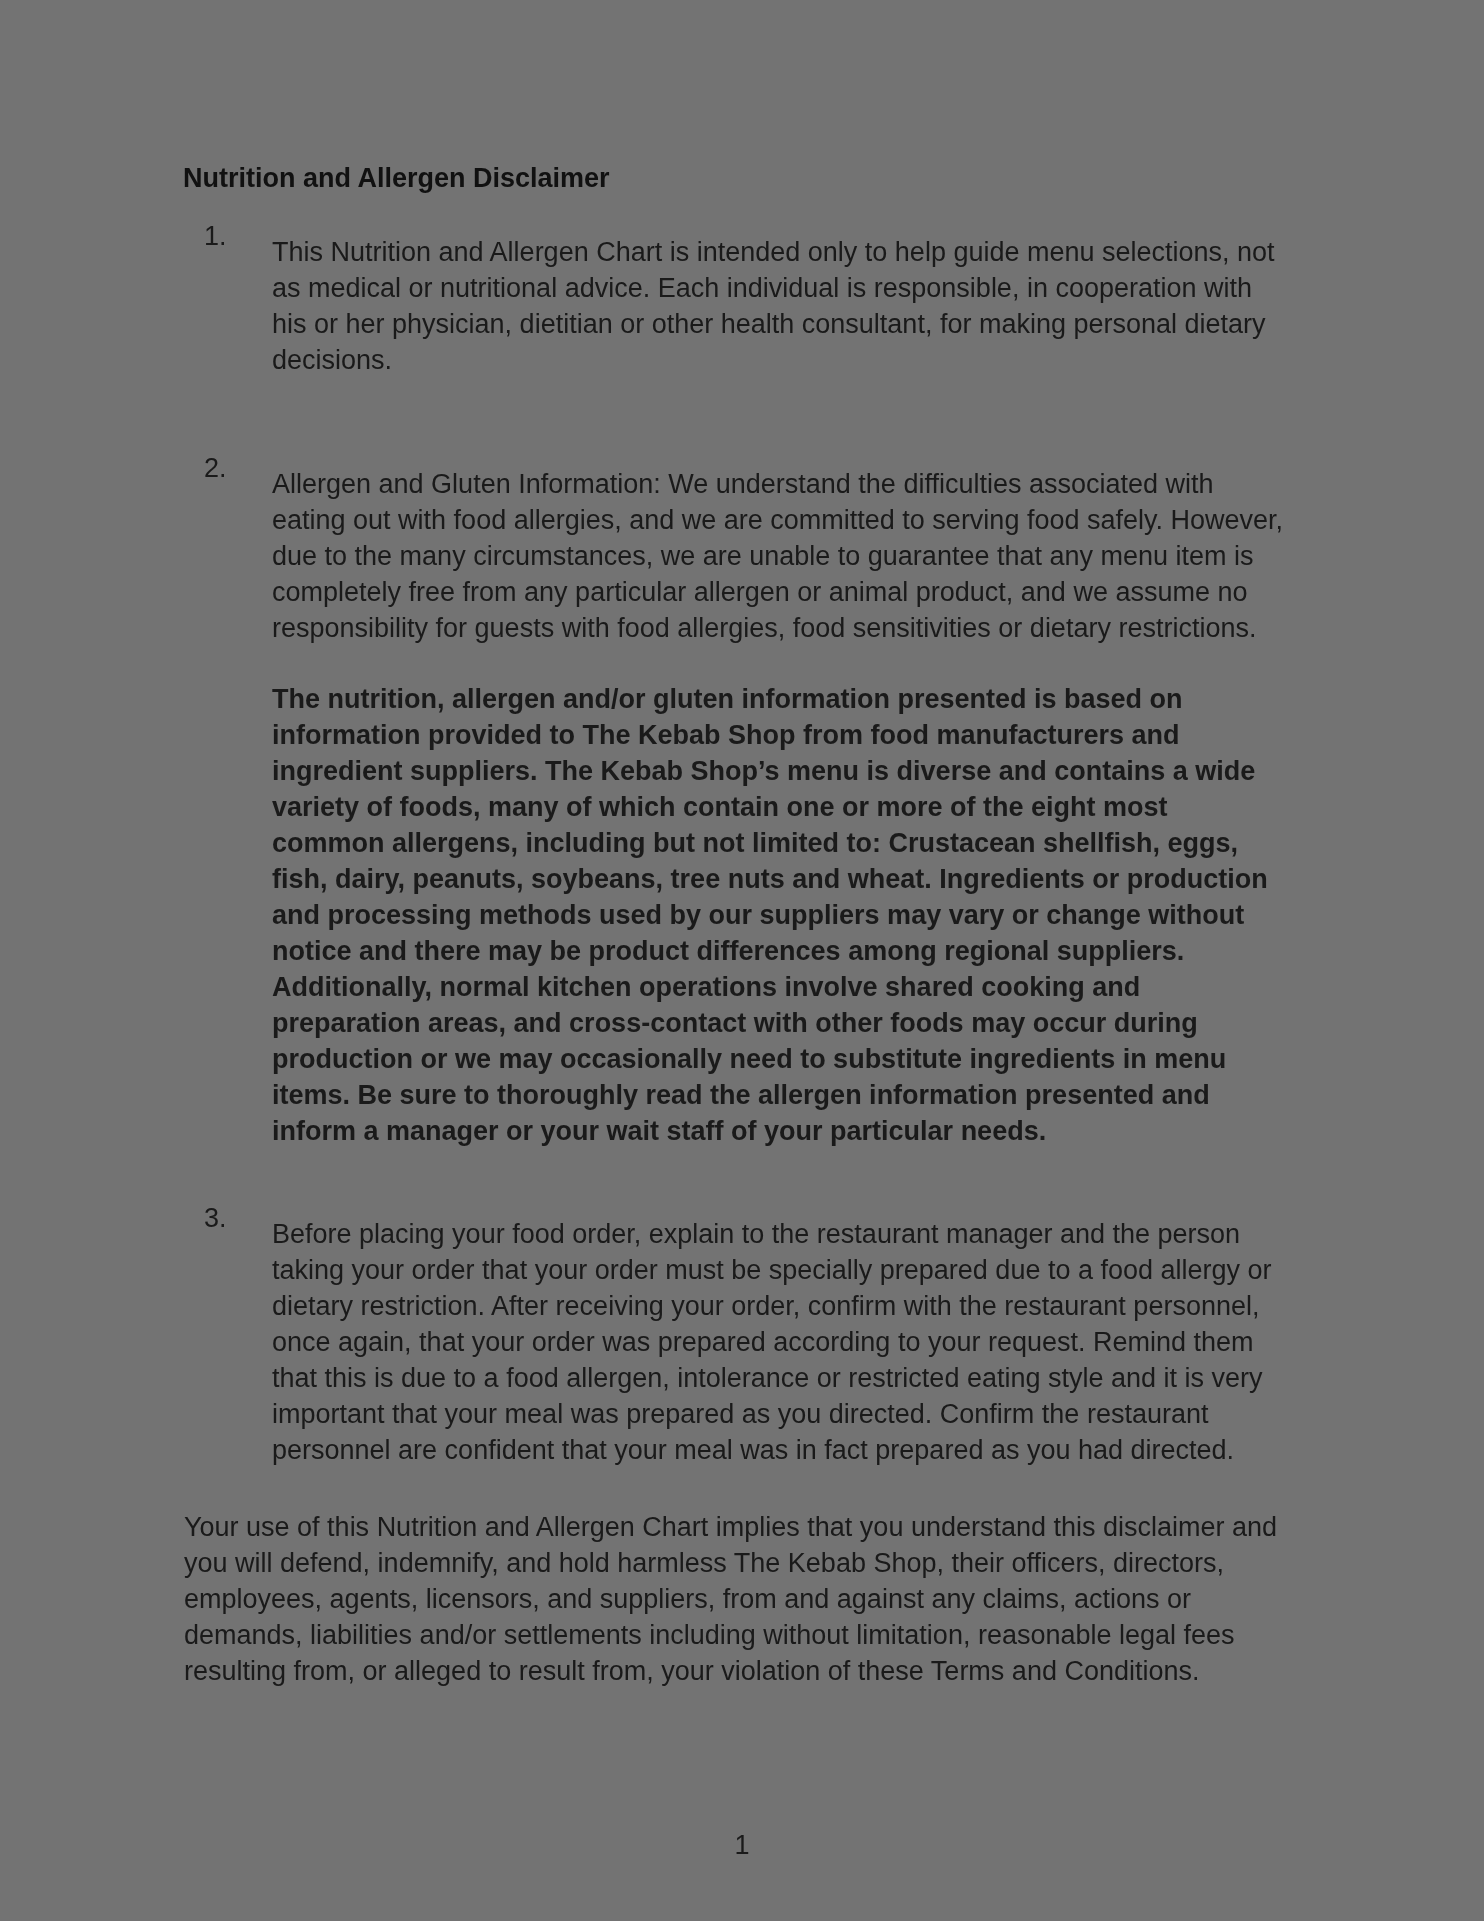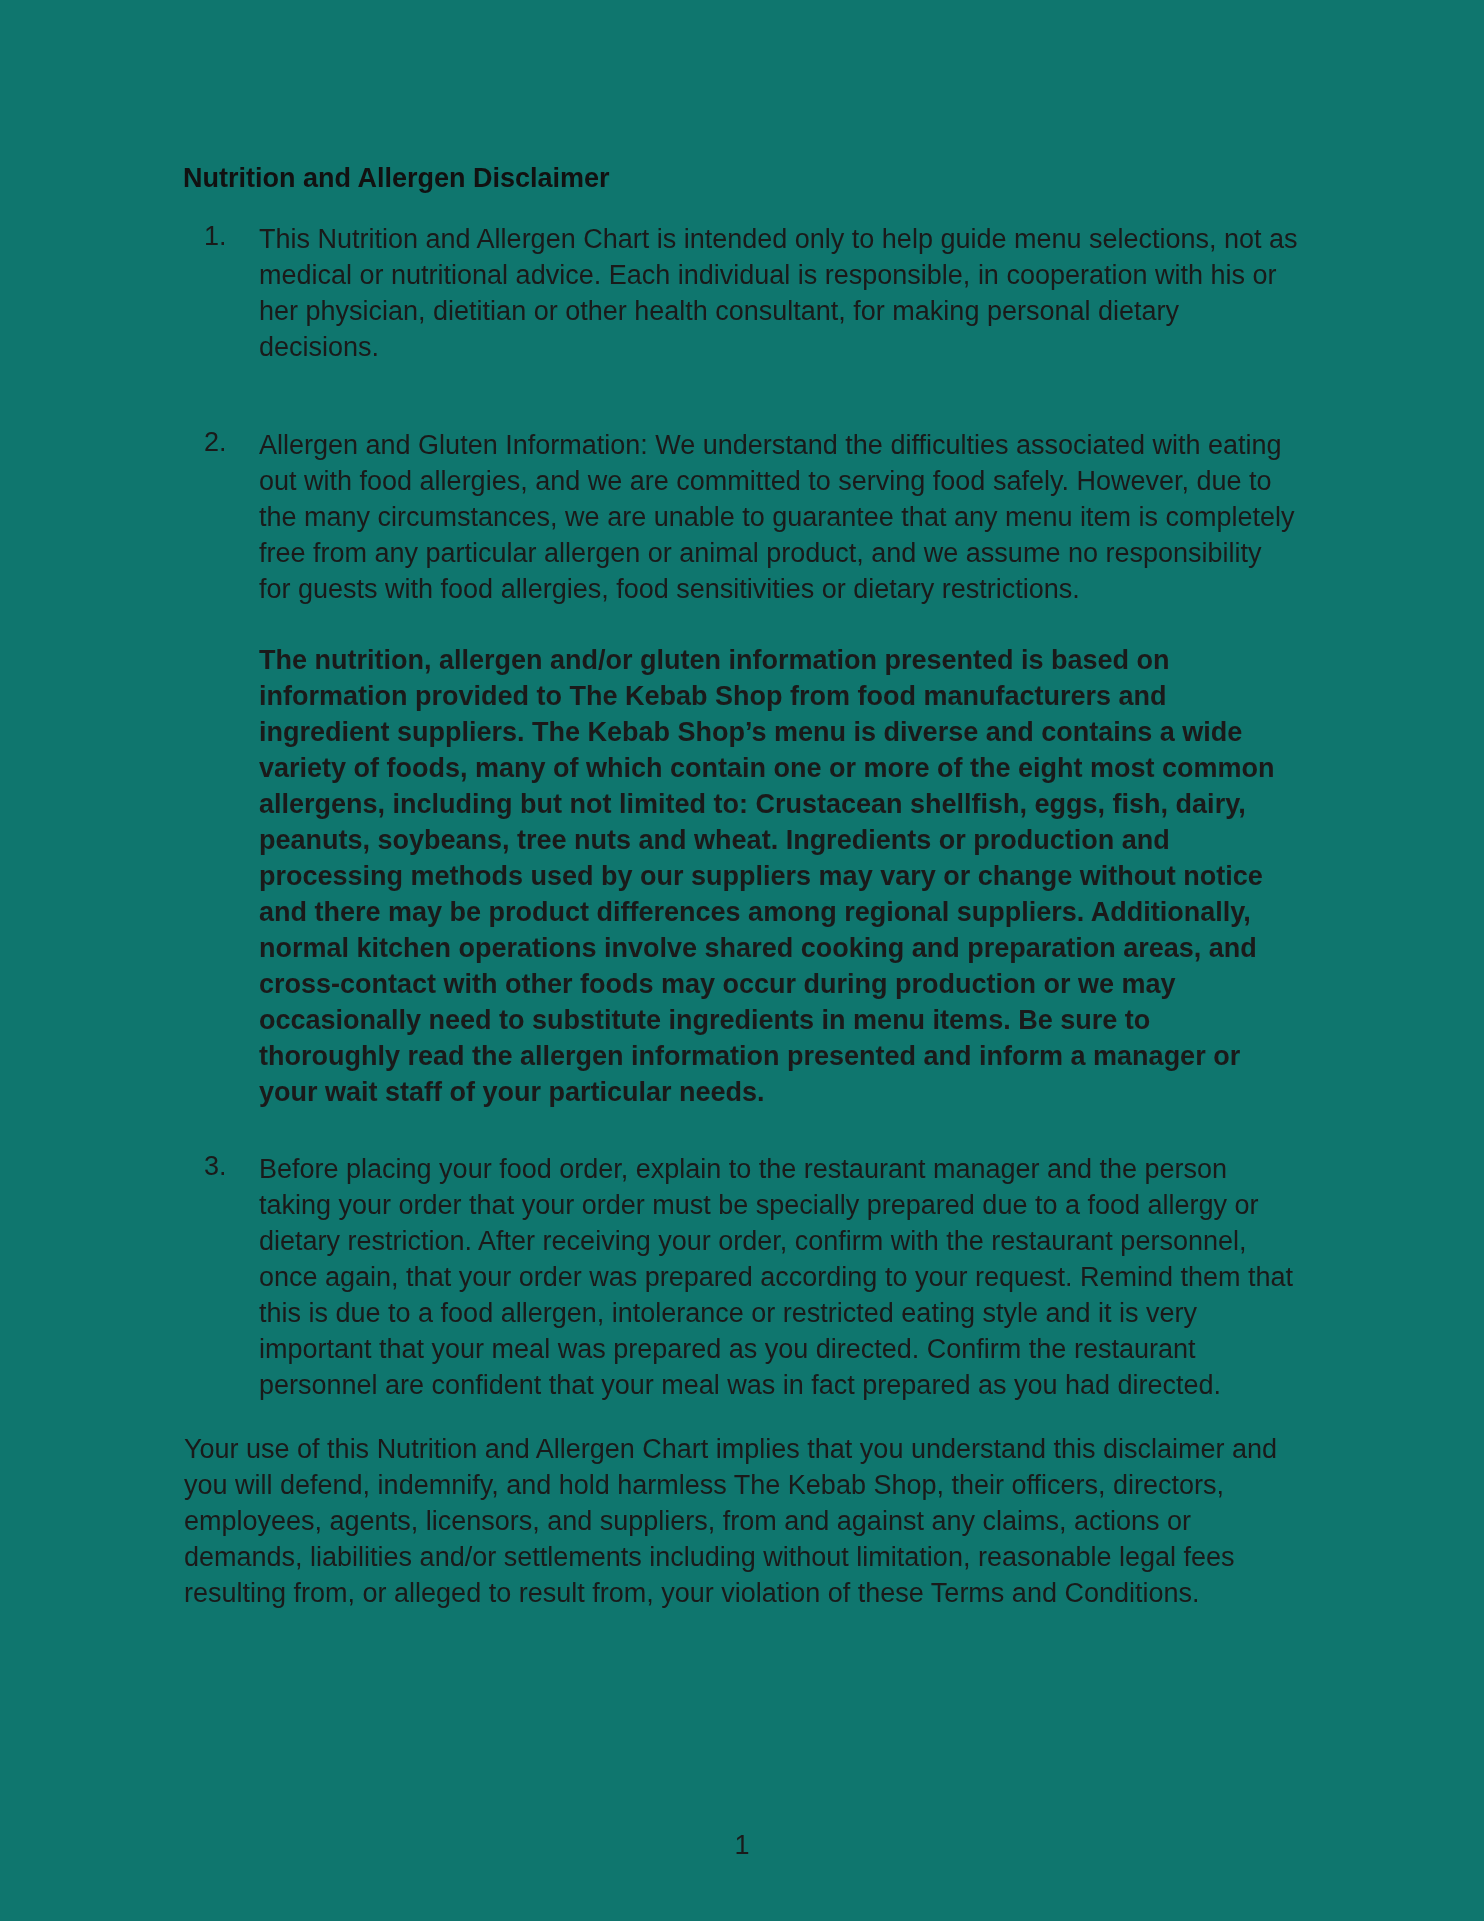--- a/index.html
+++ b/index.html
@@ -5,21 +5,21 @@
   html, body {
     margin: 0;
     padding: 0;
     background: #ffffff;
   }
   * { box-sizing: border-box; }
   .page {
     position: relative;
     width: 1484px;
     height: 1921px;
-    background: #0f766e;
+    background: #737373;
     overflow: hidden;
     font-family: "Liberation Sans", "DejaVu Sans", sans-serif;
     font-size: 27px;
     line-height: 36px;
     color: #1a1a1a;
   }
   .content {
     position: absolute;
     top: 160px;
     left: 183px;
@@ -39,21 +39,21 @@
   .list-item .num {
     flex: 0 0 73px;
     width: 73px;
     padding-left: 21px;
   }
   .list-item .li-body {
     flex: 1 1 auto;
     min-width: 0;
   }
   .para {
-    margin: 3px;
+    margin: 16px;
   }
   .item-1 { margin-bottom: 56px; }
   .item-2 { margin-bottom: 35px; }
   .item-2 .para + .para { margin-top: 35px; font-weight: bold; }
   .item-3 { margin-bottom: 25px; }
   .closing {
     margin: 1px;
   }
   .page-number {
     position: absolute;

